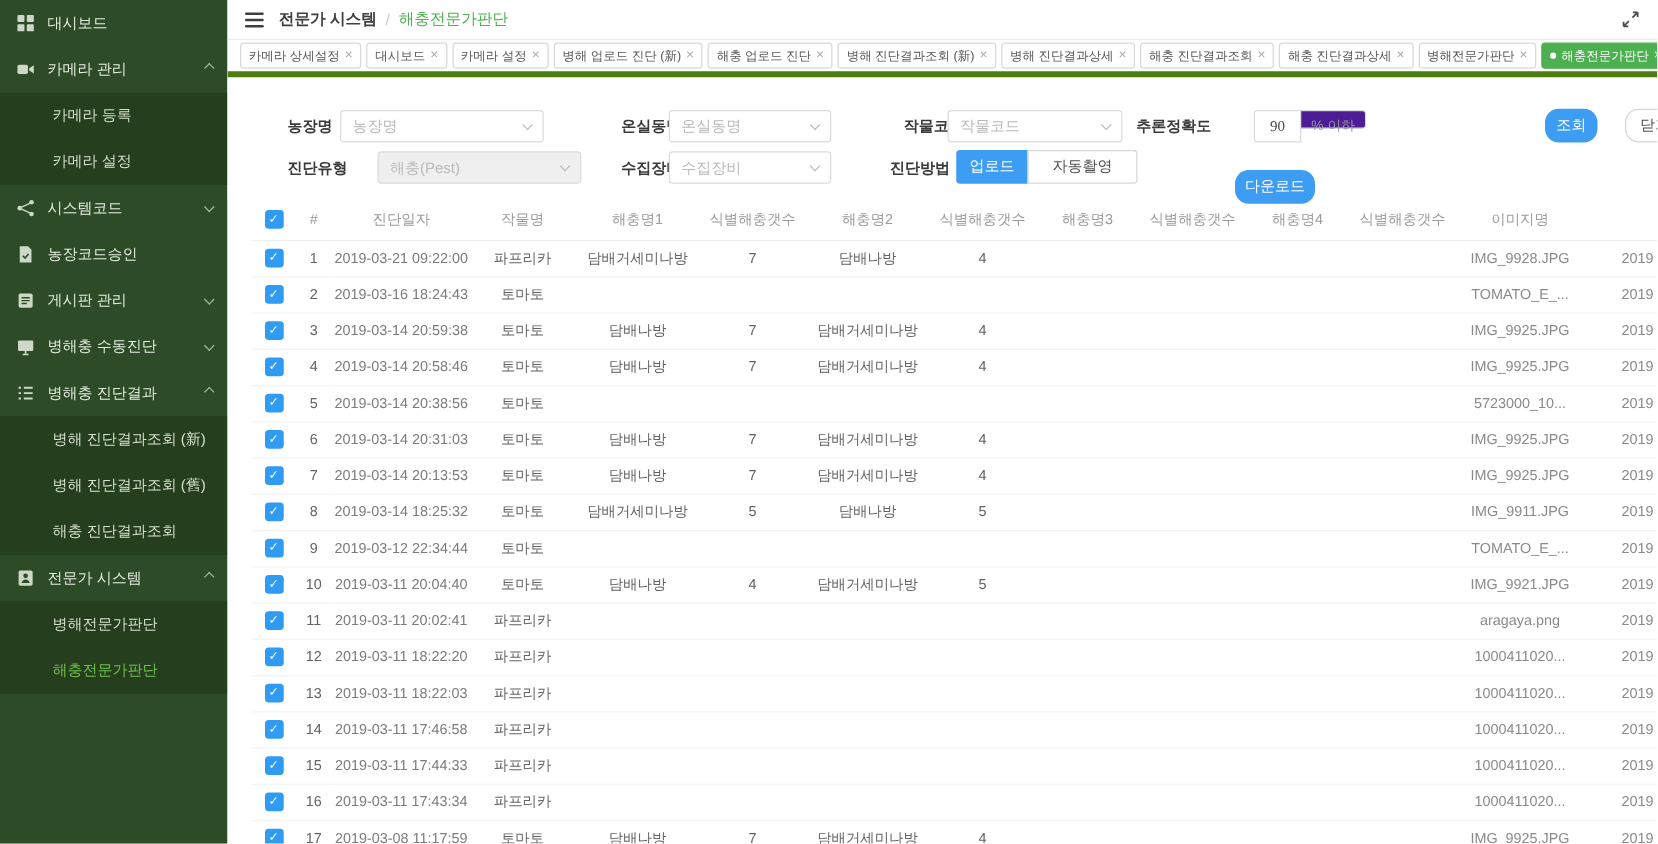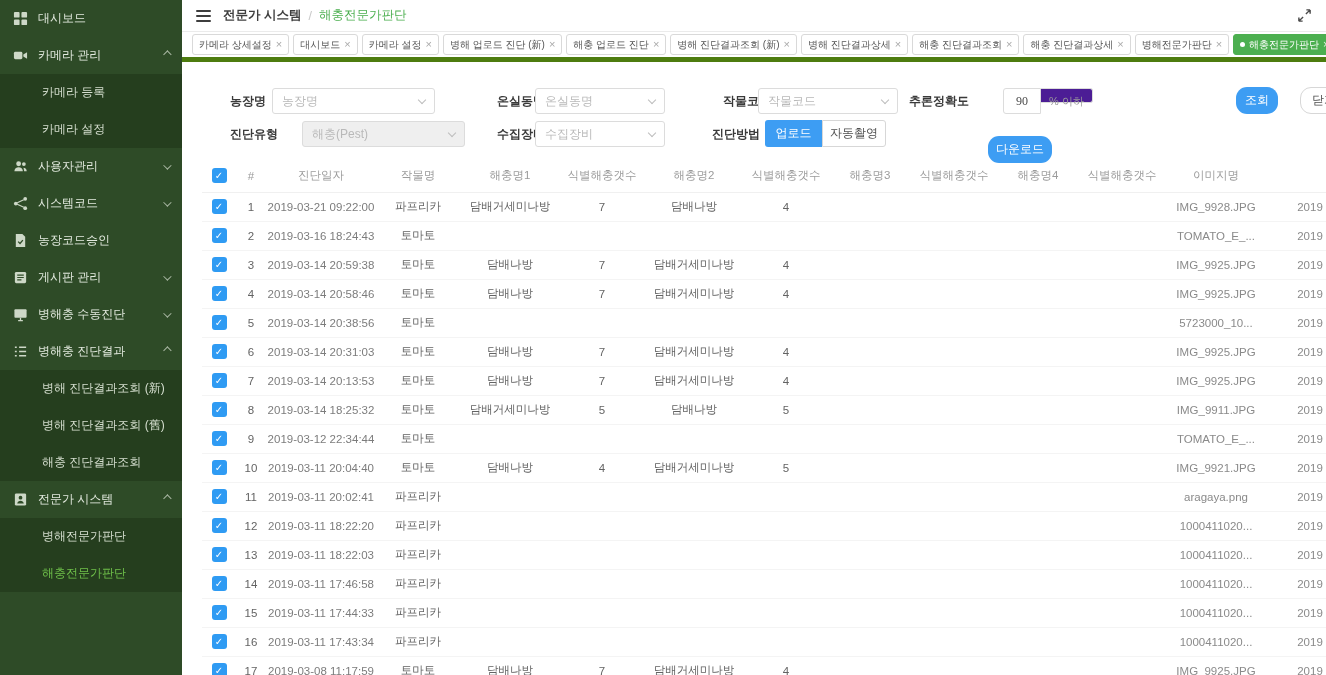--- a/index.html
+++ b/index.html
@@ -83,32 +83,20 @@
           </svg>
         </span>
         <span class="side-label">카메라 관리</span>
         <span class="chev up"></span>
       </div>
       <div class="side-sub">카메라 등록</div>
       <div class="side-sub">카메라 설정</div>
       <div class="side-item">
         <span class="side-icon">
           <svg viewBox="0 0 16 16">
-            <circle cx="6" cy="5" r="2.6"></circle>
-            <path d="M1.5 13c0-2.6 2-4.1 4.5-4.1S10.5 10.4 10.5 13z"></path>
-            <circle cx="11.6" cy="5.4" r="2"></circle>
-            <path d="M11.2 9.4c2 .2 3.4 1.6 3.4 3.6h-2.7z"></path>
-          </svg>
-        </span>
-        <span class="side-label">사용자관리</span>
-        <span class="chev down"></span>
-      </div>
-      <div class="side-item">
-        <span class="side-icon">
-          <svg viewBox="0 0 16 16">
             <circle cx="3" cy="8" r="2"></circle>
             <circle cx="13" cy="3" r="2"></circle>
             <circle cx="13" cy="13" r="2"></circle>
             <path d="M4.5 7.2l7-3.2M4.5 8.8l7 3.2" stroke="currentColor" stroke-width="1.2" fill="none"></path>
           </svg>
         </span>
         <span class="side-label">시스템코드</span>
         <span class="chev down"></span>
       </div>
       <div class="side-item">
@@ -263,21 +251,21 @@
         <span class="sel-chev"></span>
       </div>
       <span class="flabel" style="left:315px;top:59px">수집장비</span>
       <div class="fselect" style="left:353px;top:59px;width:130px">
         <span>수집장비</span>
         <span class="sel-chev"></span>
       </div>
       <span class="flabel" style="left:530px;top:59px">진단방법</span>
       <div class="btn-group" id="method-group" style="left:583px;top:58px">
         <button class="btn blue" style="width:57px">업로드</button>
-        <button class="btn white" style="width:64px">자동촬영</button>
+        <button class="btn white" style="width:88px">자동촬영</button>
       </div>
       <button class="btn blue" style="left:806px;top:74px;width:64px">다운로드</button>
     </section>
 
     <section class="table-wrap">
       <table id="grid">
           <colgroup>
             <col style="width: 34px;">
             <col style="width: 30px;">
             <col style="width: 110px;">

